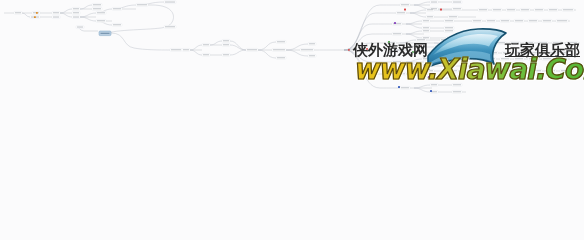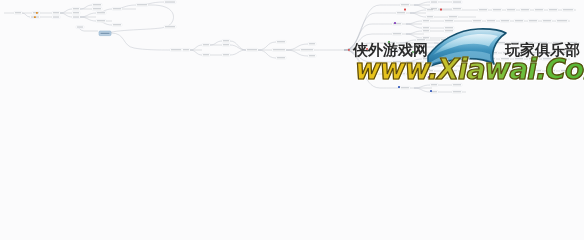--- a/index.html
+++ b/index.html
@@ -15,21 +15,21 @@
 
   
   #watermark{position:absolute;left:0;top:0;width:488px;height:104px;pointer-events:none;}
   .wm-cn{
     position:absolute;color:#2b2b2b;font-weight:bold;
     font-family:"DejaVu Sans","Liberation Sans",sans-serif;
     white-space:nowrap;letter-spacing:0px;
     text-shadow:0 0 1px rgba(255,255,255,.85),0 0 2px rgba(255,255,255,.7);
   }
   #wm-left{left:353px;top:41px;font-size:15px;}
-  #wm-right{left:505px;top:41px;font-size:15px;}
+  #wm-right{left:505px;top:41px;font-size:15px;text-decoration:underline;}
 
   #wm-url{
     position:absolute;left:355px;top:56px;
     font-size:28px;line-height:28px;font-weight:bold;font-style:italic;
     font-family:"DejaVu Sans","Liberation Sans",sans-serif;
     white-space:nowrap;letter-spacing:-1px;
     background:linear-gradient(100deg,#e8c21a 0%,#e5c21d 20%,#cdbf27 33%,#9cc23a 47%,#6fbf3f 62%,#5cb936 80%,#4fb031 100%);
     -webkit-background-clip:text;background-clip:text;color:transparent;
     -webkit-text-stroke:1.2px #5a4a12;
     paint-order:stroke fill;

